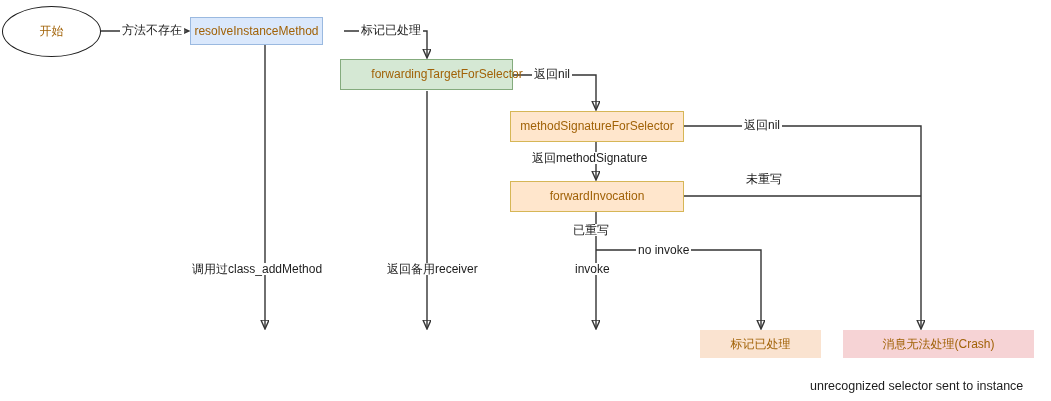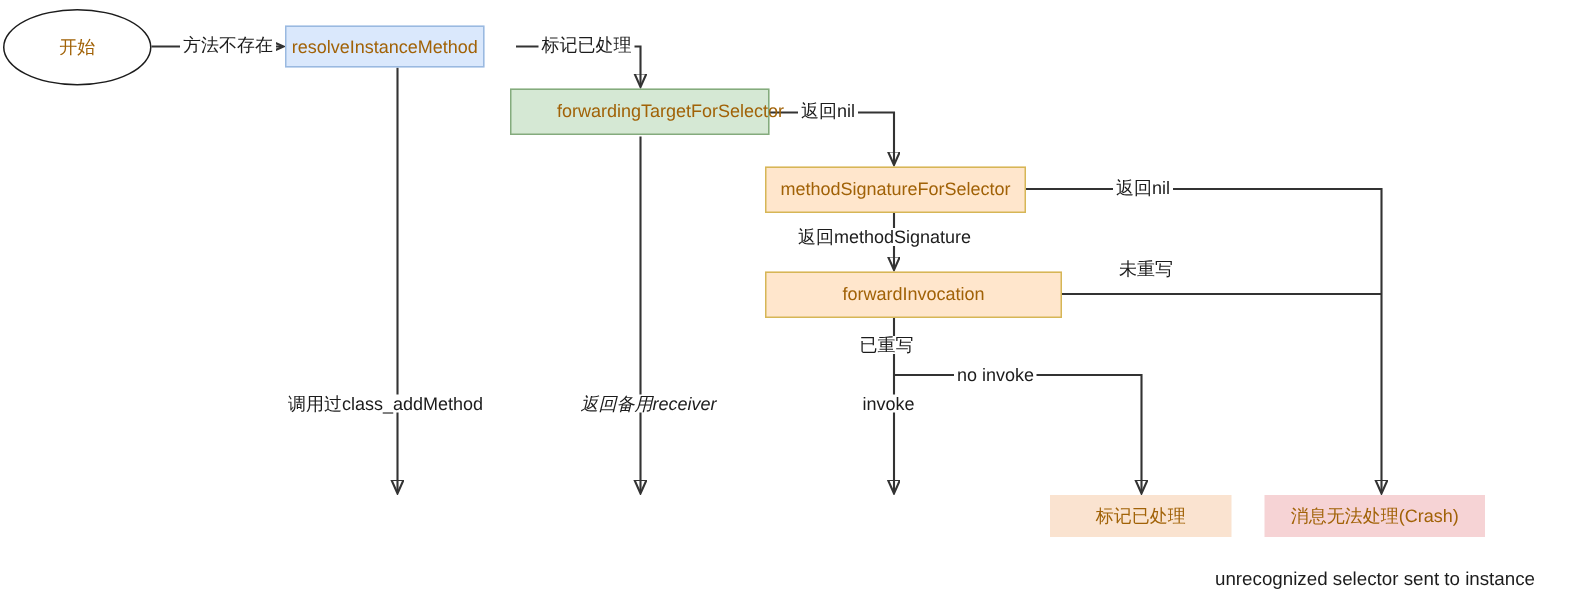--- a/index.html
+++ b/index.html
@@ -109,48 +109,48 @@
   </div>
 
   <div class="node proc-green" style="left:340px; top:59px; width:173px; height:31px;padding-left:41px;">
     <span>forwardingTargetForSelector</span>
   </div>
 
   <div class="node proc-yellow" style="left:510px; top:111px; width:174px; height:31px;align-items:center;">
     <span>methodSignatureForSelector</span>
   </div>
 
-  <div class="node proc-yellow" style="left:510px; top:181px; width:198px; height:31px;">
+  <div class="node proc-yellow" style="left:510px; top:181px; width:174px; height:31px;">
     <span>forwardInvocation</span>
   </div>
 
 
   <div class="node term-orange" style="left:700px; top:330px; width:121px; height:28px;">
     <span>标记已处理</span>
   </div>
 
-  <div class="node term-pink" style="left:843px; top:330px; width:147px; height:28px;">
+  <div class="node term-pink" style="left:843px; top:330px; width:191px; height:28px;">
     <span>消息无法处理(Crash)</span>
   </div>
 
   <div class="edge-label" style="left:108px; top:24px;margin-left:12px;">方法不存在</div>
 
   <div class="edge-label" style="left:359px; top:24px;">标记已处理</div>
 
   <div class="edge-label" style="left:532px; top:68px;">返回nil</div>
 
   <div class="edge-label" style="left:742px; top:119px;">返回nil</div>
 
   <div class="edge-label" style="left:530px; top:152px;">返回methodSignature</div>
 
   <div class="edge-label" style="left:744px; top:173px;">未重写</div>
 
   <div class="edge-label" style="left:190px; top:263px;">调用过class_addMethod</div>
 
-  <div class="edge-label" style="left:385px; top:263px;font-style:italic;">返回备用receiver</div>
+  <div class="edge-label" style="left:385px; top:263px;">返回备用receiver</div>
 
   <div class="edge-label" style="left:571px; top:224px;">已重写</div>
 
   <div class="edge-label" style="left:636px; top:244px;">no invoke</div>
 
   <div class="edge-label" style="left:573px; top:263px;">invoke</div>
 
   <div class="note" style="left:810px; top:379px;">unrecognized selector sent to instance</div>
 
 </div>

